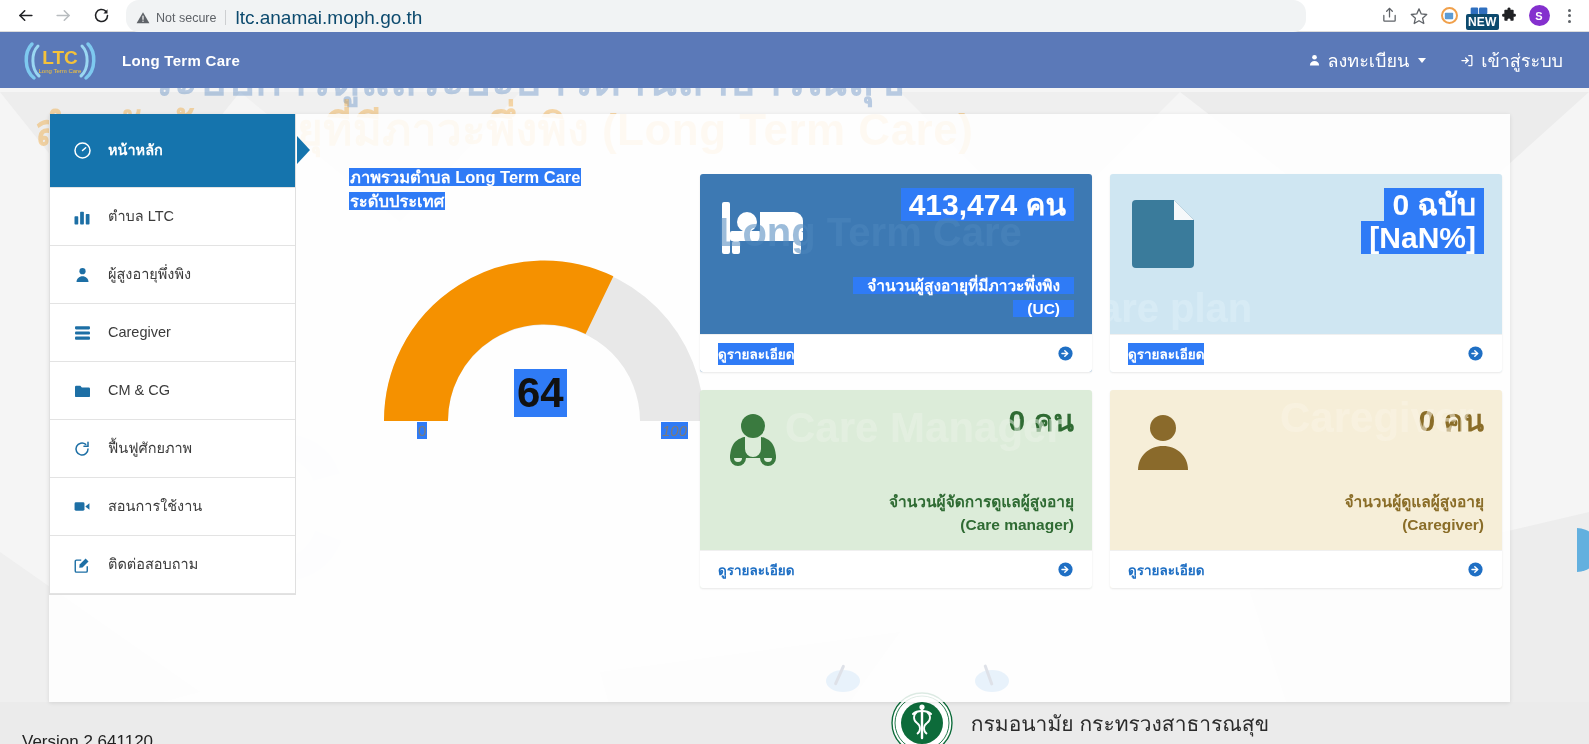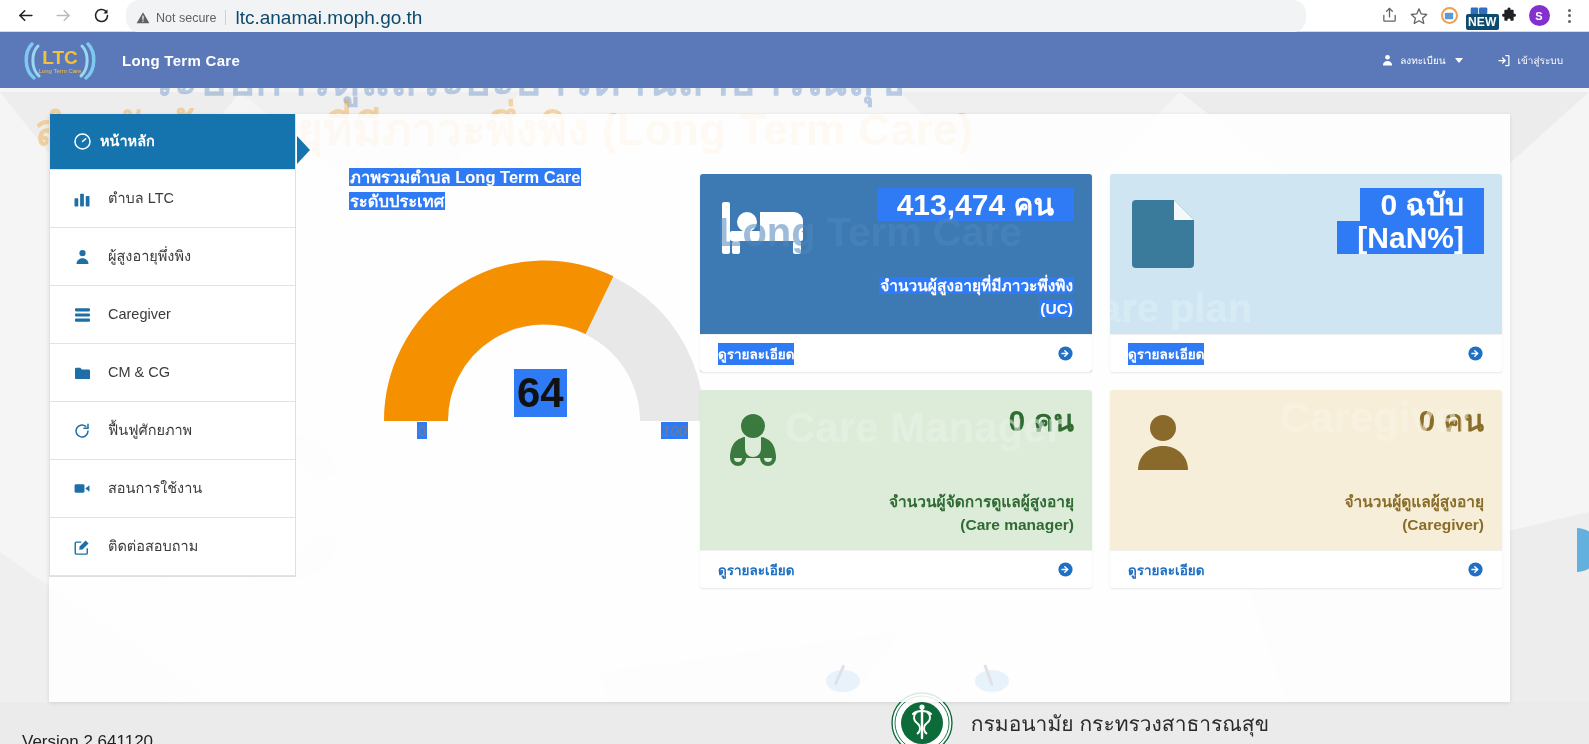--- a/index.html
+++ b/index.html
@@ -107,21 +107,21 @@
   .brand-logo {
     margin-left: 20px; width: 80px; height: 48px;
     position: relative; flex: 0 0 auto;
   }
   .brand-title {
     color: #ffffff; font-size: 15px; font-weight: bold;
     margin-left: 22px; letter-spacing: .3px;
   }
   .top-right { margin-left: auto; display: flex; align-items: center; gap: 34px; padding-right: 26px; }
   .top-link {
-    color: #ffffff; font-size: 10px; display: flex; align-items: center; gap: 6px;
+    color: #ffffff; font-size: 18px; display: flex; align-items: center; gap: 6px;
     white-space: nowrap;
   }
   .caret-d {
     width: 0; height: 0; border-left: 4px solid transparent;
     border-right: 4px solid transparent; border-top: 5px solid #ffffff;
     margin-left: 3px;
   }
 
   
   .content-card {
@@ -146,22 +146,21 @@
     padding-left: 22px; gap: 16px;
     border-bottom: 1px solid #e3e3e3;
     color: #3b3b3b; font-size: 14.5px;
     background: #ffffff;
     cursor: pointer;
   }
   .side-item:last-child { border-bottom: 1px solid #e3e3e3; }
   .side-item.active {
     background: #1574ad; color: #ffffff;
     font-weight: bold;
-    height: 56px;
-    gap: 8px;
+    height: 74px;
   }
   .side-ico {
     width: 20px; height: 20px; flex: 0 0 auto;
     display: flex; align-items: center; justify-content: center;
     color: #1d6fa5;
   }
   .side-item.active .side-ico { color: #ffffff; }
   .side-label { line-height: 1; }
 
   
@@ -217,23 +216,23 @@
     display: flex; position: relative;
   }
   .stat-ico { flex: 0 0 auto; padding-top: 8px; }
   .stat-txt {
     margin-left: auto; text-align: right;
     display: flex; flex-direction: column; justify-content: space-between;
     height: 100%;
     padding-bottom: 4px;
   }
   .stat-num { font-size: 30px; font-weight: bold; line-height: 1.1; }
-  .stat-num .hl { background: #2f7bf6; color: #ffffff; padding: 0 20px; }
+  .stat-num .hl { background: #2f7bf6; color: #ffffff; padding: 0 8px; }
   .stat-lbl { font-size: 15.5px; font-weight: bold; line-height: 1.5; }
-  .stat-lbl .hl { background: #2f7bf6; color: #ffffff; padding: 0 1px; }
+  .stat-lbl .hl { background: #2f7bf6; color: #ffffff; padding: 0 14px; }
 
   .stat-foot {
     height: 38px; background: #ffffff;
     display: flex; align-items: center; justify-content: space-between;
     padding: 0 18px 0 18px;
     border-top: 1px solid rgba(0,0,0,.06);
   }
   .foot-link { font-size: 13.5px; font-weight: bold; color: #1e6fc4; }
   .foot-link.sel { background: #2f7bf6; color: #ffffff; }
   .foot-arrow { color: #1f6fc4; display: flex; align-items: center; }

